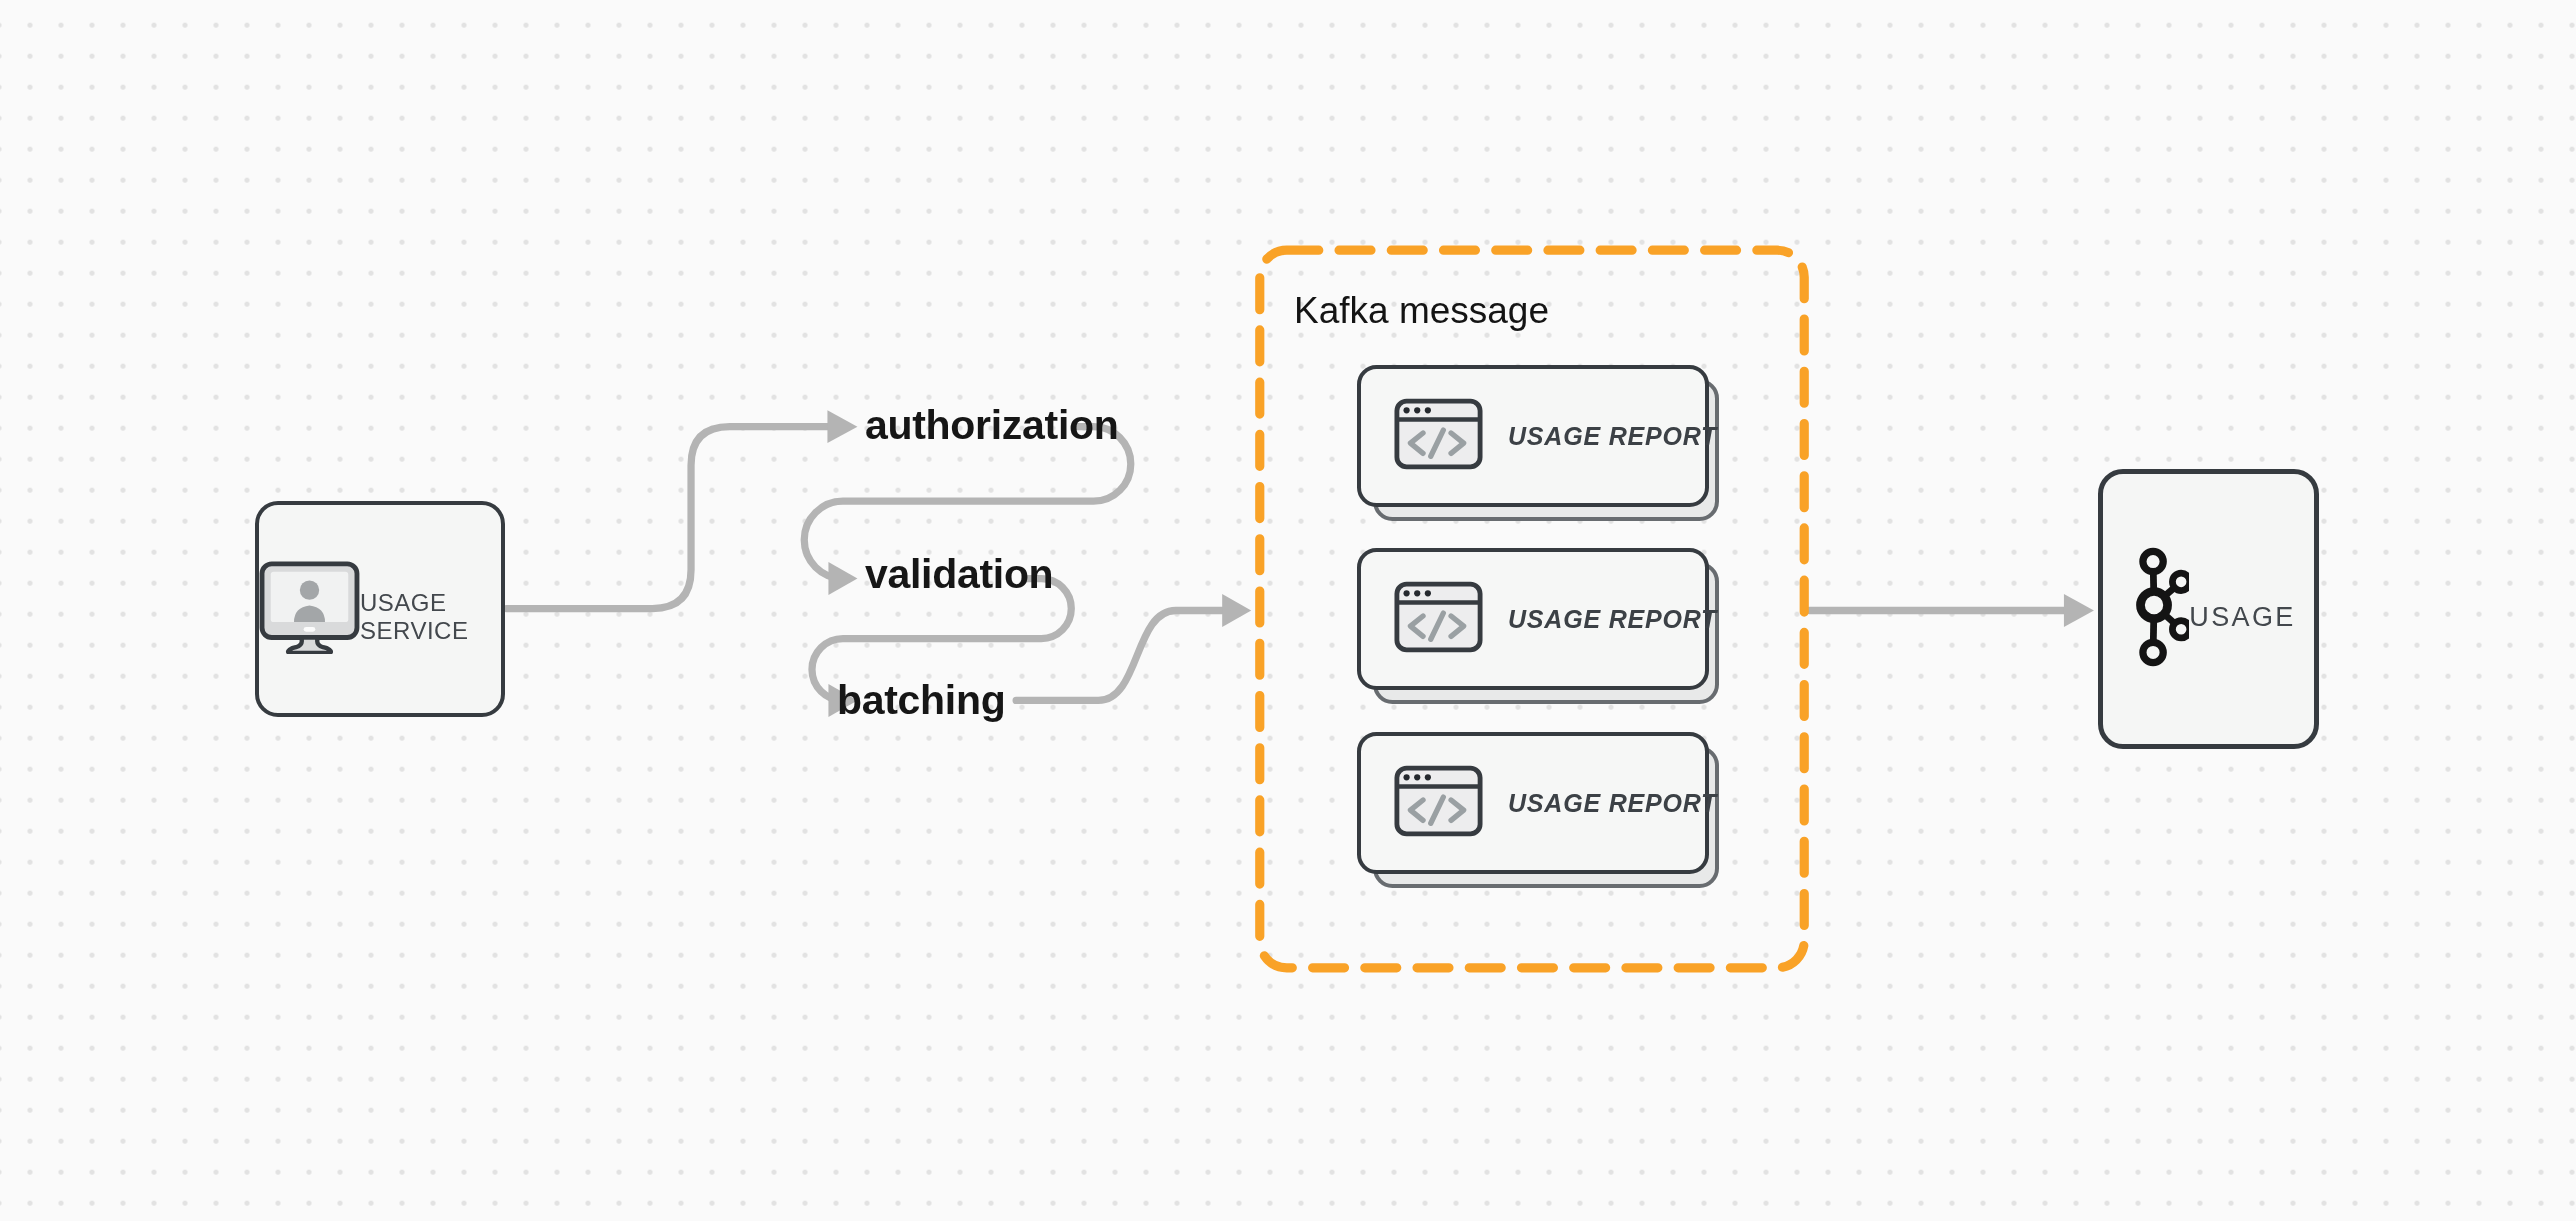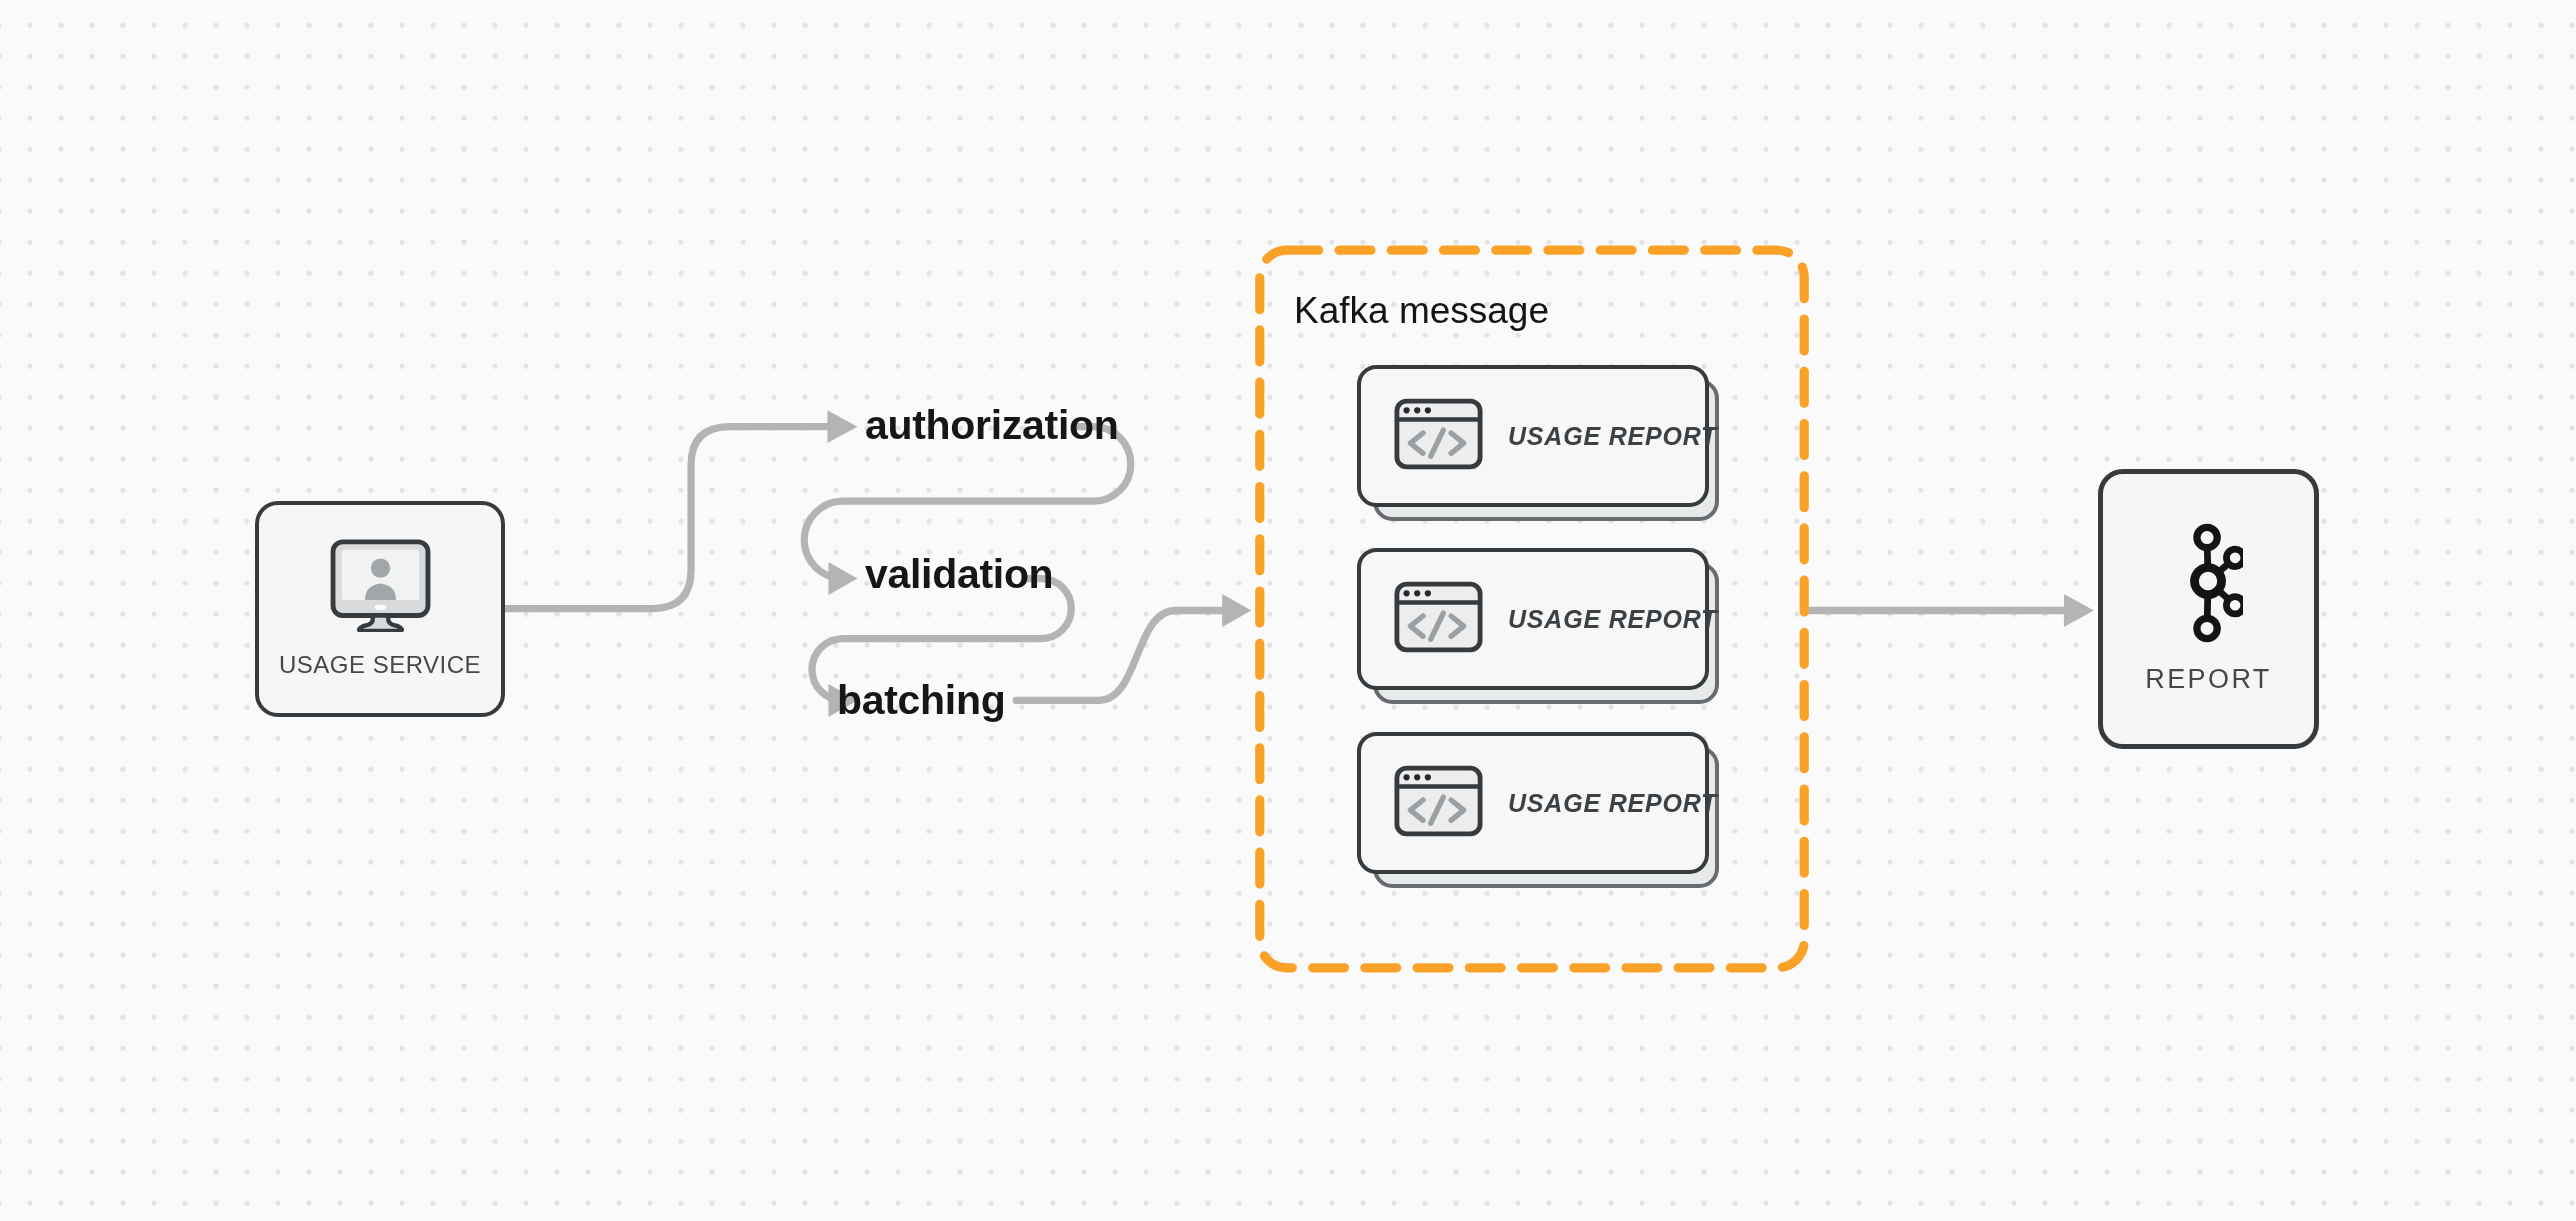--- a/index.html
+++ b/index.html
@@ -27,21 +27,21 @@
   .arrowhead { fill: #b4b4b4; stroke: none; }
 
   
   .node {
     position: absolute;
     box-sizing: border-box;
     background: #f5f6f5;
     border: 4.8px solid #363b40;
     border-radius: 23px;
     display: flex;
-    flex-direction: column;
+    flex-direction: row;
     align-items: center;
     justify-content: center;
   }
   .node-label {
     color: #43484d;
     letter-spacing: 0.5px;
   }
 
   .usage-service {
     left: 255px; top: 501px;
@@ -245,17 +245,17 @@
         </g>
         <g fill="#f5f6f5" stroke="#141414">
           <circle cx="33" cy="15" r="10.5" stroke-width="7.5"></circle>
           <circle cx="34" cy="60" r="14" stroke-width="9"></circle>
           <circle cx="33" cy="109" r="10.5" stroke-width="7.5"></circle>
           <circle cx="62" cy="36" r="9" stroke-width="7"></circle>
           <circle cx="62" cy="85" r="9" stroke-width="7"></circle>
         </g>
       </svg>
     </span>
-    <span class="node-label">REPORT</span>
+    <span class="node-label">USAGE</span>
   </div>
 
 </div>
 
 
 </body></html>

